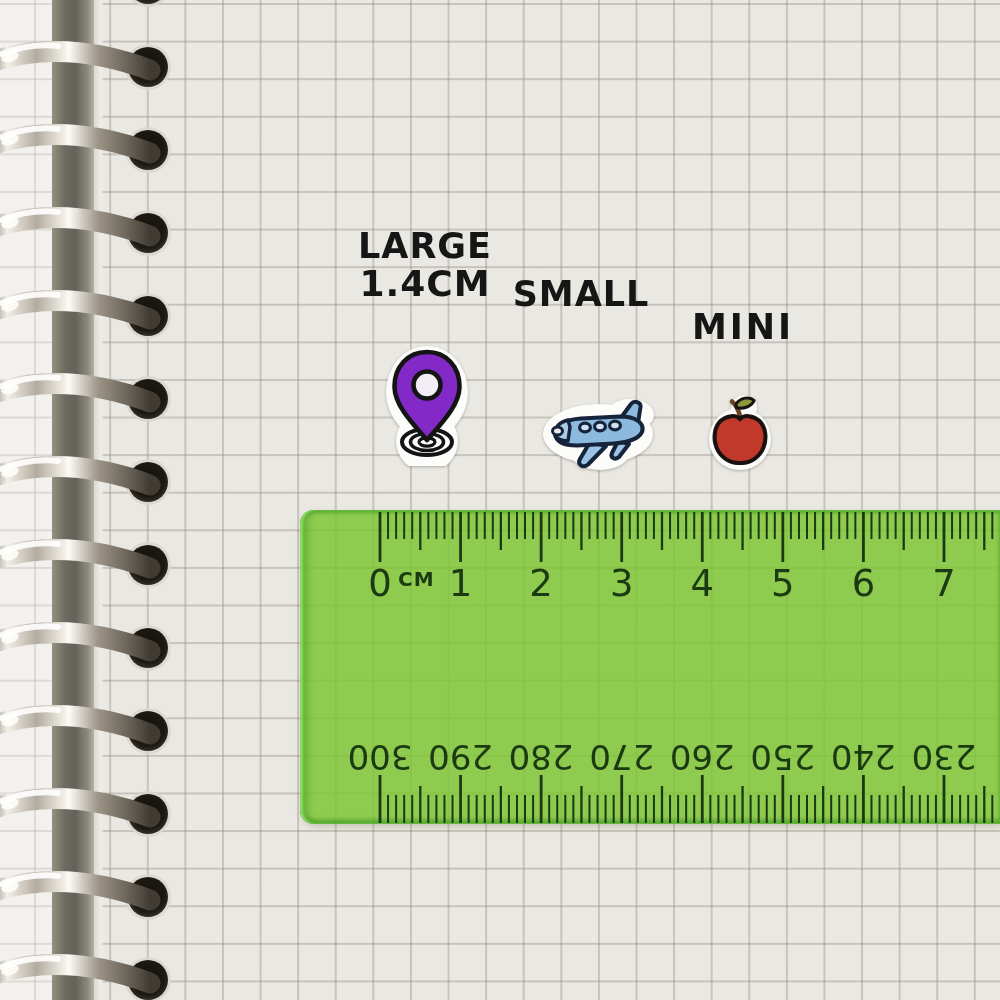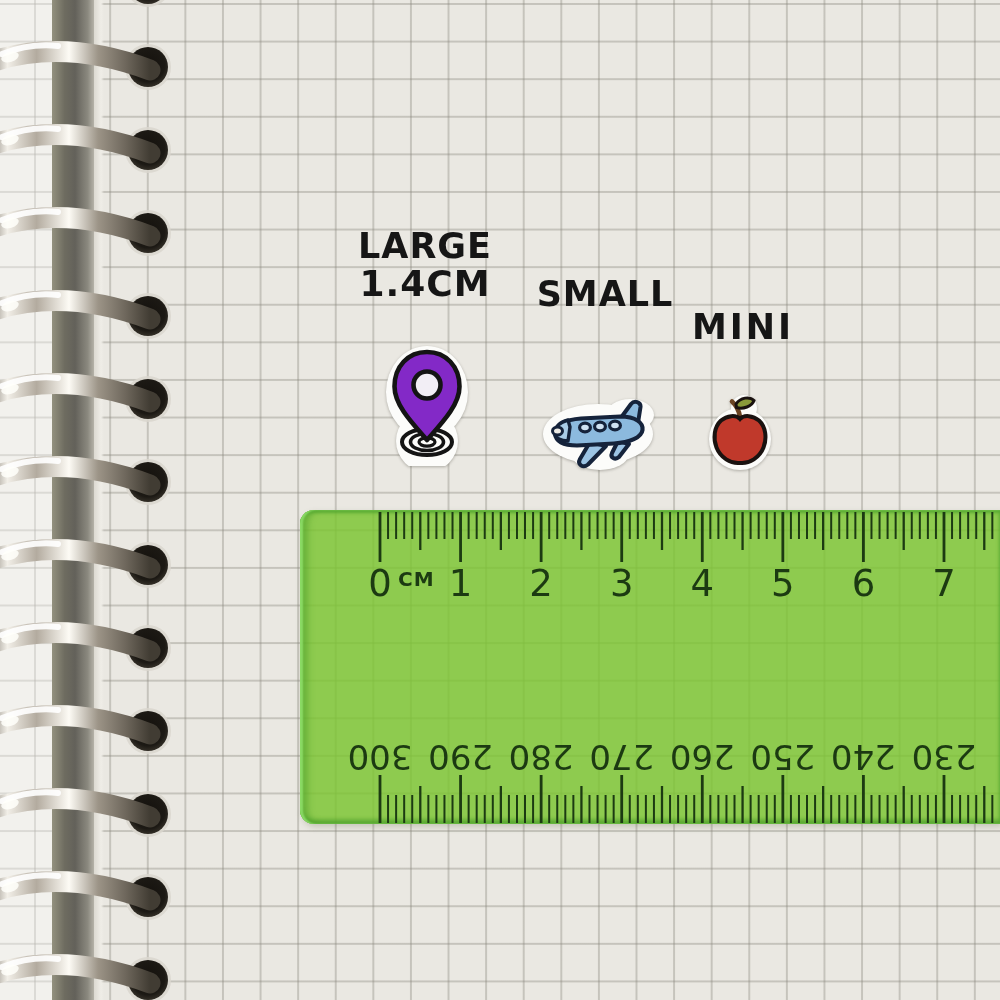--- a/index.html
+++ b/index.html
@@ -35,21 +35,21 @@
   #binding-svg{position:absolute;left:0;top:0;}
   
   .size-label{
     position:absolute;width:150px;text-align:center;
     color:#161616;font-weight:bold;line-height:37px;
     letter-spacing:1px;
   }
   .size-label .nm{font-size:35px;}
   .size-label .sz{font-size:36px;}
   #label-large{left:350px;top:228px;}
-  #label-small{left:530px;top:276px;}
+  #label-small{left:506px;top:276px;}
   #label-mini{left:668px;top:309px;}
   #label-mini .nm{letter-spacing:3px;}
   
   .sticker{position:absolute;filter:drop-shadow(0 1.5px 1.5px rgba(60,58,50,0.35));}
   #sticker-pin{left:381px;top:344px;}
   #sticker-plane{left:540px;top:397px;}
   #sticker-apple{left:702px;top:393px;}
   
   #ruler{
     position:absolute;left:300px;top:510px;width:700px;height:314px;

